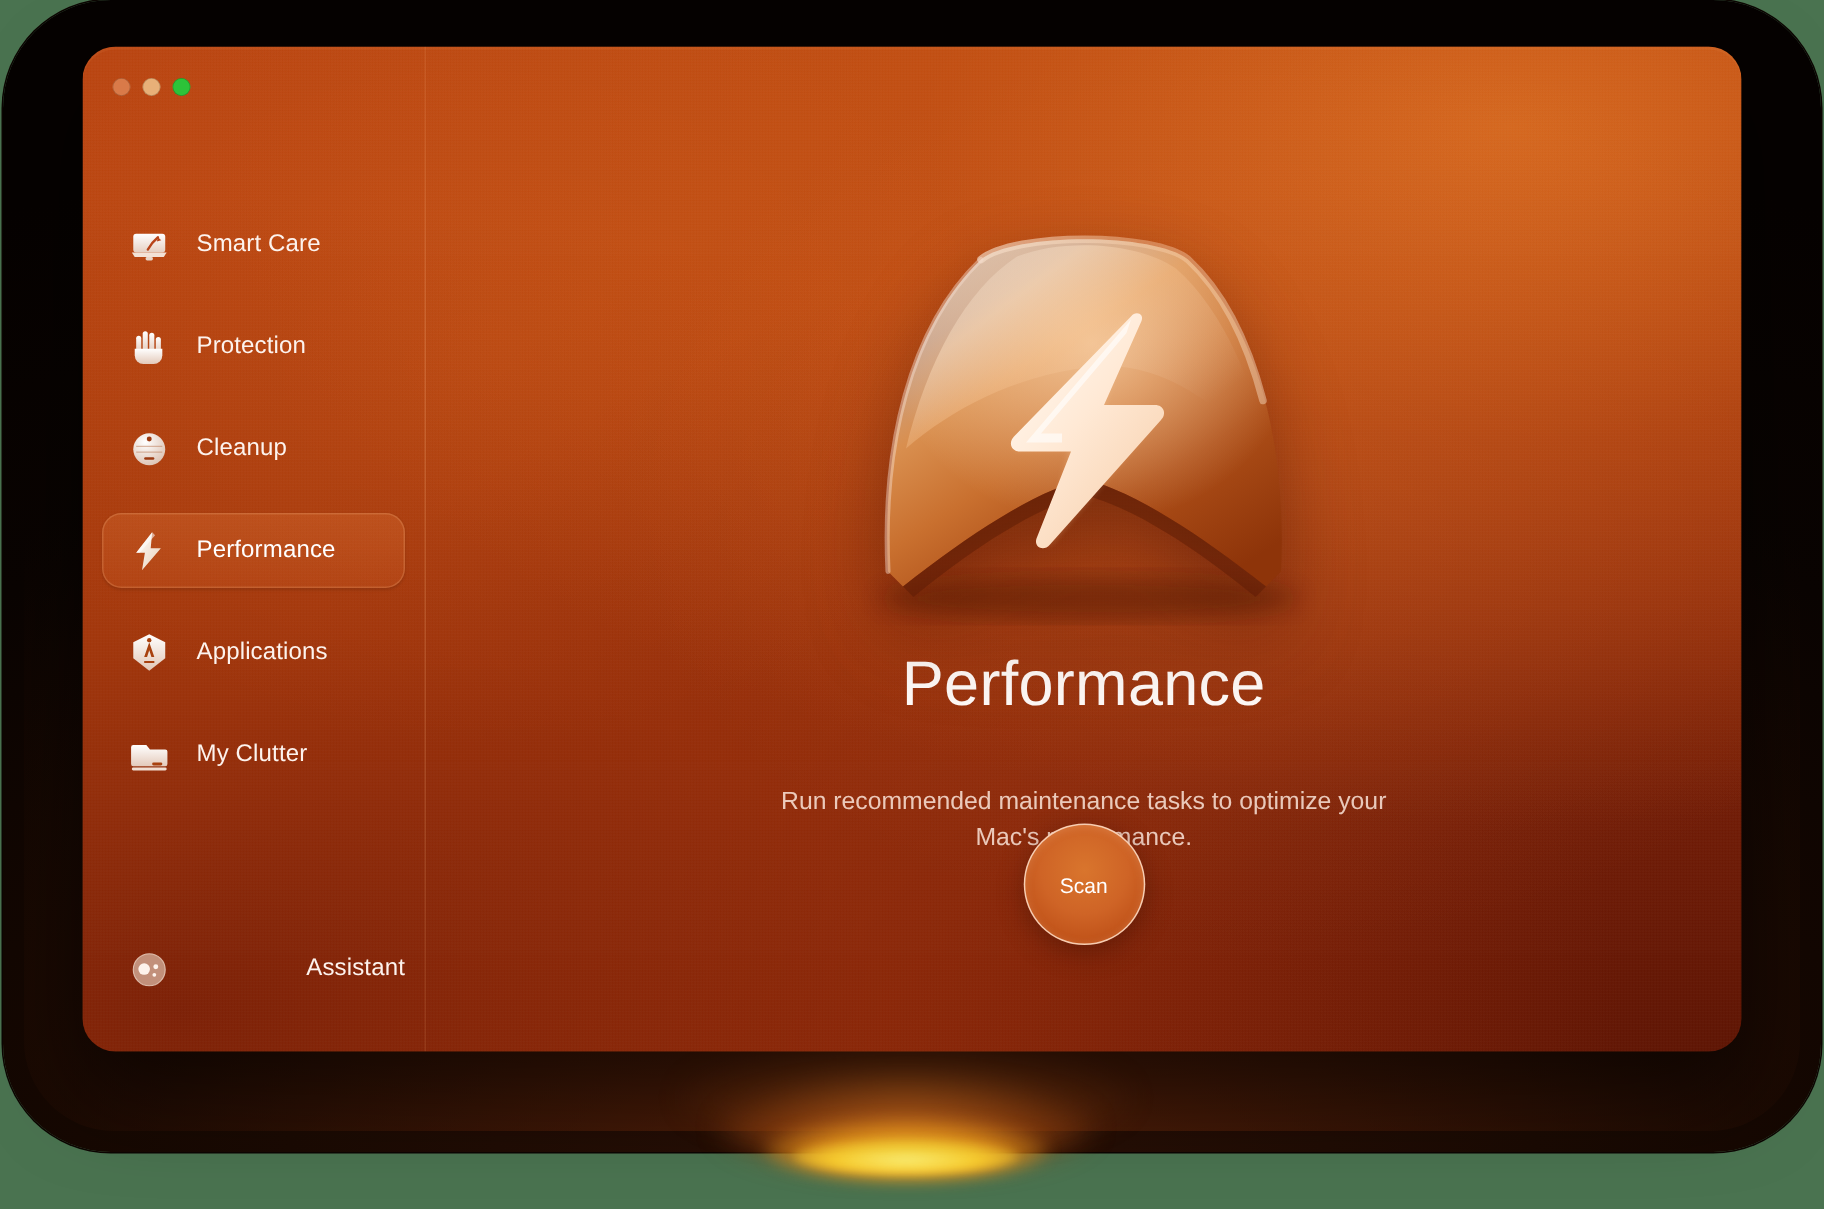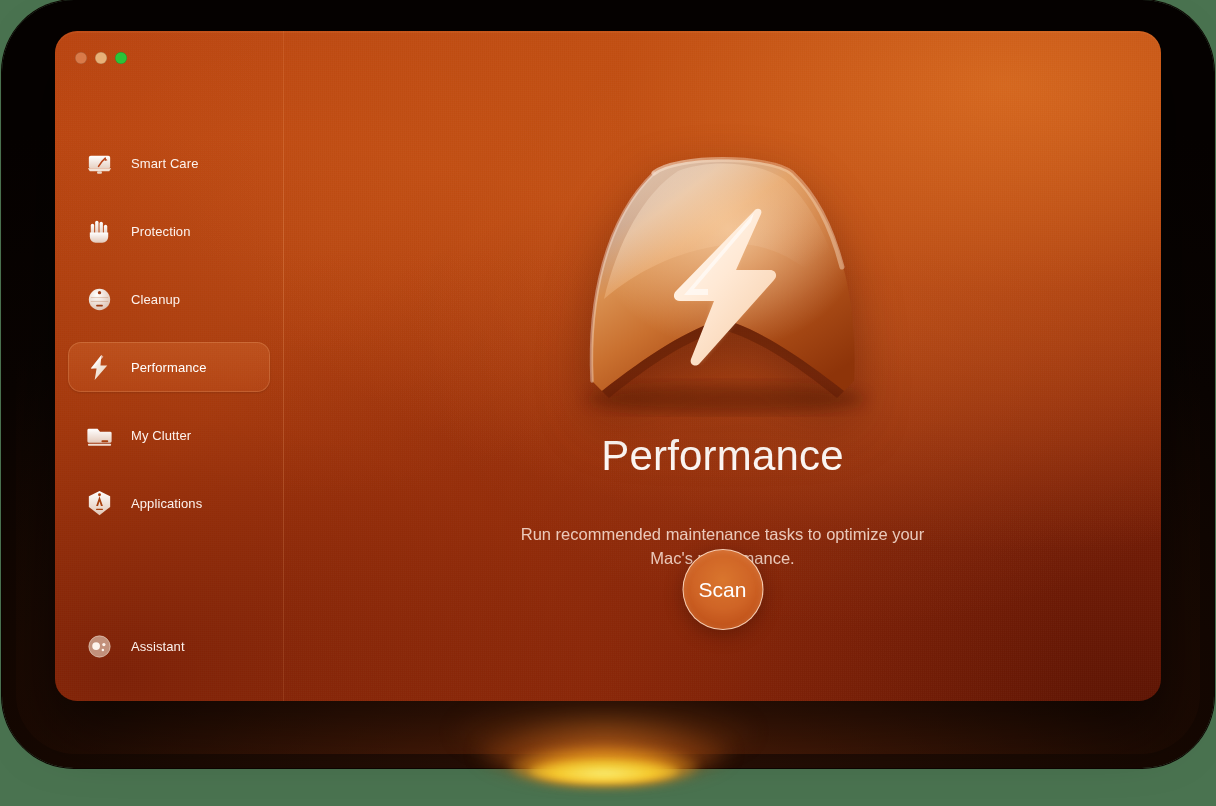--- a/index.html
+++ b/index.html
@@ -145,33 +145,33 @@
     background: linear-gradient(180deg, rgba(255,150,80,.20) 0%, rgba(255,130,60,.13) 100%);
     box-shadow: inset 0 0 0 1px rgba(255,190,140,.22), 0 1px 2px rgba(0,0,0,.12);
   }
   .nav-icon {
     width: 31px; height: 31px;
     flex: 0 0 31px;
     margin-right: 16px;
     display: block;
   }
   .nav-label {
-    font-size: 13px;
+    font-size: 16px;
     color: #fdf3ee;
     letter-spacing: .1px;
     white-space: nowrap;
   }
   .nav-item.active .nav-label { color: #fff; }
 
   .nav-bottom {
     position: absolute;
     left: 0; right: 0;
     top: 590px;
   }
-  .nav-bottom .nav-item { margin-bottom: 0; }
+  .nav-bottom .nav-item { margin-bottom: 0; justify-content: space-between; }
 
   
   .main {
     position: absolute;
     left: 229px; top: 0;
     right: 0; bottom: 0;
     z-index: 12;
     display: flex;
     flex-direction: column;
     align-items: center;
@@ -206,21 +206,21 @@
   .scan-button {
     position: absolute;
     left: 50%;
     transform: translateX(-50%);
     top: 518px;
     width: 81px; height: 81px;
     border-radius: 50%;
     border: 1.6px solid rgba(255,226,205,.85);
     background: radial-gradient(circle at 50% 38%, #d9752d 0%, #cf6426 46%, #bf5118 78%, #b24711 100%);
     color: #fff;
-    font-size: 21px;
+    font-size: 14px;
     font-family: "Liberation Sans", sans-serif;
     display: flex;
     align-items: center;
     justify-content: center;
     cursor: pointer;
     box-shadow: 0 5px 18px rgba(50,12,2,.38), inset 0 1px 6px rgba(255,200,150,.25);
     padding: 0;
   }
 
   .divider-line {
@@ -320,46 +320,46 @@
             </defs>
             <path d="M36 6 L14 34 h12 L22 58 L48 28 H34 z" fill="url(#pfG)"></path>
             <path d="M36 6 L14 34 h5 L40 10 z" fill="#fff" opacity=".55"></path>
           </svg>
           <span class="nav-label">Performance</span>
         </div>
 
         <div class="nav-item">
           <svg class="nav-icon" viewBox="0 0 64 64">
             <defs>
-              <linearGradient id="mcG" x1="0" y1="0" x2="0" y2="1">
-                <stop offset="0" stop-color="#ffffff"></stop>
-                  <stop offset="1" stop-color="#e4cabb"></stop>
-              </linearGradient>
-            </defs>
-            <path d="M10 18 h18 l5 6 h21 a3 3 0 0 1 3 3 v17 a3 3 0 0 1 -3 3 h-44 a3 3 0 0 1 -3 -3 v-23 a3 3 0 0 1 3 -3 z" fill="url(#mcG)"></path>
-            <rect x="8" y="49" width="48" height="4" rx="2" fill="#f1ded2"></rect>
-            <rect x="36" y="42" width="14" height="4" rx="2" fill="#a8410f"></rect>
-          </svg>
-          <span class="nav-label">My Clutter</span>
-        </div>
-
-        <div class="nav-item">
-          <svg class="nav-icon" viewBox="0 0 64 64">
-            <defs>
               <linearGradient id="apG" x1="0" y1="0" x2="0" y2="1">
                 <stop offset="0" stop-color="#ffffff"></stop>
                   <stop offset="1" stop-color="#e2c7b6"></stop>
               </linearGradient>
             </defs>
             <path d="M32 6 L54 17 v22 L32 56 L10 39 V17 z" fill="url(#apG)"></path>
             <path d="M32 17 l7 20 h-4 l-3 -9 l-3 9 h-4 z" fill="#a8410f"></path>
             <circle cx="32" cy="14" r="3" fill="#a8410f"></circle>
             <path d="M26 44 h12" stroke="#a8410f" stroke-width="2.6" stroke-linecap="round"></path>
           </svg>
           <span class="nav-label">Applications</span>
+        </div>
+
+        <div class="nav-item">
+          <svg class="nav-icon" viewBox="0 0 64 64">
+            <defs>
+              <linearGradient id="mcG" x1="0" y1="0" x2="0" y2="1">
+                <stop offset="0" stop-color="#ffffff"></stop>
+                  <stop offset="1" stop-color="#e4cabb"></stop>
+              </linearGradient>
+            </defs>
+            <path d="M10 18 h18 l5 6 h21 a3 3 0 0 1 3 3 v17 a3 3 0 0 1 -3 3 h-44 a3 3 0 0 1 -3 -3 v-23 a3 3 0 0 1 3 -3 z" fill="url(#mcG)"></path>
+            <rect x="8" y="49" width="48" height="4" rx="2" fill="#f1ded2"></rect>
+            <rect x="36" y="42" width="14" height="4" rx="2" fill="#a8410f"></rect>
+          </svg>
+          <span class="nav-label">My Clutter</span>
         </div>
       </div>
 
       <div class="nav-bottom">
         <div class="nav-item">
           <svg class="nav-icon" viewBox="0 0 64 64">
             <circle cx="32" cy="32" r="22" fill="#c99c87" opacity=".9"></circle>
             <circle cx="32" cy="32" r="22" fill="none" stroke="#f0dacb" stroke-width="1.6" opacity=".75"></circle>
             <circle cx="25" cy="31" r="8" fill="#fdf3ec"></circle>
             <circle cx="41" cy="28" r="3.4" fill="#fdf3ec"></circle>

